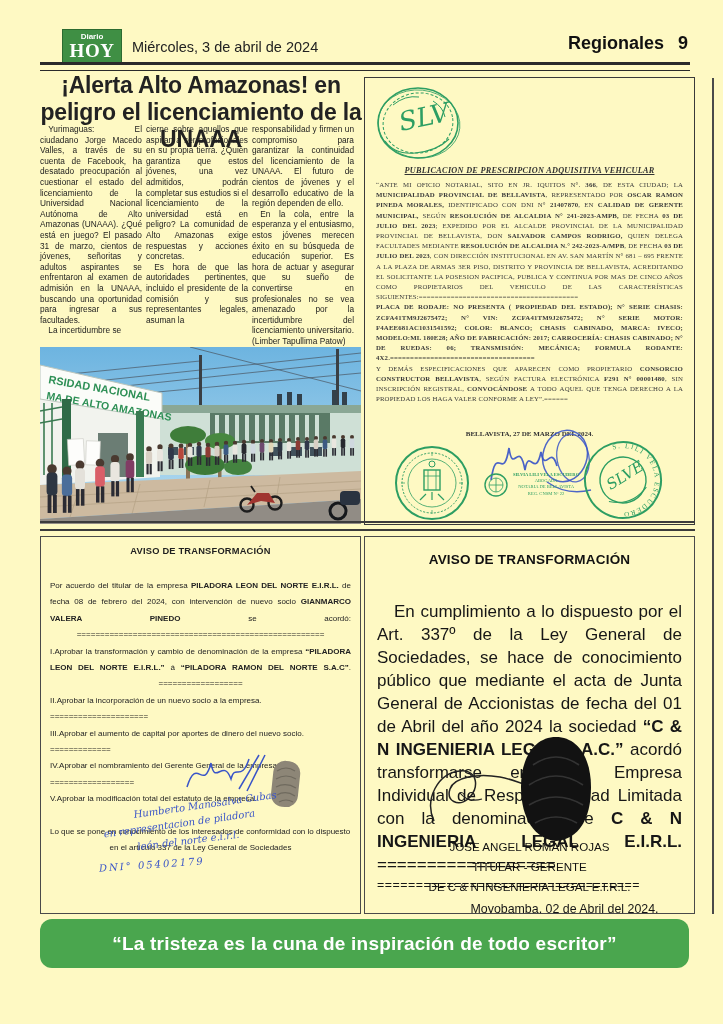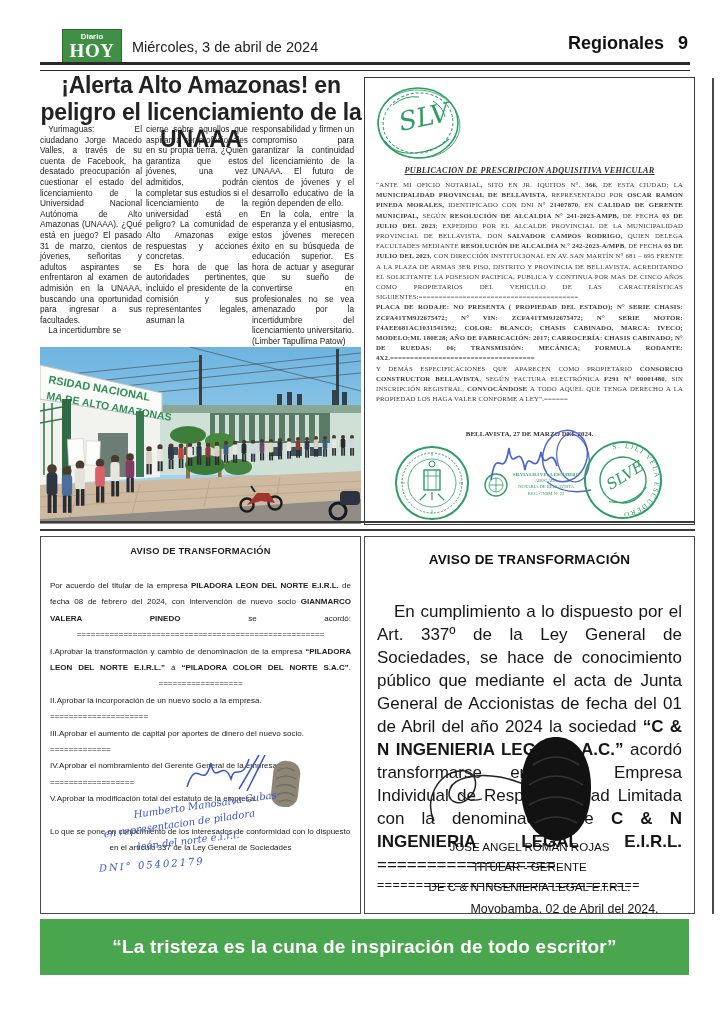--- a/index.html
+++ b/index.html
@@ -1,16 +1,16 @@
 <!DOCTYPE html>
 <html><head>
 <meta charset="utf-8">
 <style>
   html,body{margin:0;padding:0;background:#dddddd;}
-  #page{position:relative;width:723px;height:1024px;background:#ffffff;overflow:hidden;
+  #page{position:relative;width:723px;height:1024px;background:#fef9c3;overflow:hidden;
         font-family:"Liberation Sans",sans-serif;color:#1f1f1f;}
   
   .logo{position:absolute;left:62px;top:29px;width:58px;height:33px;background:#3f8f44;
         display:flex;flex-direction:column;align-items:center;justify-content:center;border:1px solid #2c6b30;}
   .logo .lt{font-size:8px;font-weight:bold;color:#fff;line-height:1;}
   .logo .lm{font-size:19px;font-weight:bold;color:#fff;line-height:1;letter-spacing:.5px;font-family:"Liberation Serif",serif;}
   .hdate{position:absolute;left:132px;top:39px;font-size:14.5px;color:#222;}
   .hsec{position:absolute;right:35px;top:33px;font-size:18px;font-weight:bold;color:#111;}
   .hsec .num{margin-left:14px;}
   .rule-top{position:absolute;left:40px;right:33px;top:62px;height:5px;border-top:3px solid #2a2a2a;border-bottom:1px solid #2a2a2a;}
@@ -47,22 +47,22 @@
   .hand{position:absolute;left:0;top:0;width:100%;height:100%;pointer-events:none;}
   .hw{position:absolute;font-family:"DejaVu Serif",serif;font-style:italic;color:#3a55c8;font-size:10px;white-space:nowrap;}
   
   .raviso{position:absolute;left:364px;top:536px;width:329px;height:376px;border:1.5px solid #4a4a4a;overflow:hidden;}
   .ra-title{margin-top:15px;text-align:center;font-weight:bold;font-size:13.5px;letter-spacing:.2px;color:#111;}
   .ra-body{margin:33px 12px 0;font-size:17px;line-height:23px;text-align:justify;color:#161616;}
   .ra-filler{margin:0 12px;font-size:12.4px;line-height:18.2px;color:#161616;letter-spacing:.5px;overflow:hidden;white-space:nowrap;}
   .ra-date{margin:8px 12px 0;text-align:center;padding-left:70px;font-size:12.4px;color:#161616;}
   .ra-names{position:absolute;left:0;right:0;top:300px;text-align:center;font-size:11.6px;line-height:20px;color:#111;}
   
-  .footer{position:absolute;left:40px;top:919px;width:649px;height:56px;background:#4aa64e;
-          display:flex;align-items:center;justify-content:center;color:#fff;font-weight:bold;font-size:19px;letter-spacing:.2px;}
+  .footer{position:absolute;left:40px;top:919px;width:649px;height:49px;background:#4aa64e;
+          display:flex;align-items:center;justify-content:center;color:#fff;font-weight:bold;font-size:19px;letter-spacing:.2px;border-radius:12px;}
 </style>
 </head>
 <body>
 
 <div id="page">
 
   <div class="logo">
     <div class="lt">Diario</div>
     <div class="lm">HOY</div>
   </div>
@@ -283,21 +283,21 @@
       </text>
       <text x="27" y="48" font-size="15" font-style="italic" font-family="DejaVu Serif, serif" fill="#2d9e63" transform="rotate(-14 27 48)">SLVE</text>
       <path d="M22,58 q20,12 40,-2" fill="none" stroke="#2d9e63" stroke-width="1"></path>
     </svg>
   </div>
 
   <div class="laviso">
     <div class="la-title">AVISO DE TRANSFORMACIÓN</div>
     <div class="la-body">
       <p class="la-p"><span>Por acuerdo del titular de la empresa </span><b>PILADORA LEON DEL NORTE E.I.R.L.</b><span> de fecha 08 de febrero del 2024, con intervención de nuevo socio </span><b>GIANMARCO VALERA PINEDO</b><span> se acordó: =====================================================</span></p>
-      <p class="la-p"><span>I.Aprobar la transformación y cambio de denominación de la empresa </span><b>“PILADORA LEON DEL NORTE E.I.R.L.”</b><span> á </span><b>“PILADORA COLOR DEL NORTE S.A.C”</b><span>. ==================</span></p>
+      <p class="la-p"><span>I.Aprobar la transformación y cambio de denominación de la empresa </span><b>“PILADORA LEON DEL NORTE E.I.R.L.”</b><span> á </span><b>“PILADORA RAMON DEL NORTE S.A.C”</b><span>. ==================</span></p>
       <p class="la-item">II.Aprobar la incorporación de un nuevo socio a la empresa. =====================</p>
       <p class="la-item">III.Aprobar el aumento de capital por aportes de dinero del nuevo socio. =============</p>
       <p class="la-item">IV.Aprobar el nombramiento del Gerente General de la empresa. ==================</p>
       <p class="la-item">V.Aprobar la modificación total del estatuto de la empresa.</p>
       <p class="la-p la-close">Lo que se pone en conocimiento de los interesados de conformidad con lo dispuesto en el artículo 337 de la Ley General de Sociedades</p>
     </div>
     <div class="hand">
       <svg style="position:absolute;left:140px;top:212px" width="90" height="48" viewBox="0 0 90 48">
         <path d="M6,38 C16,6 22,44 30,14 C34,38 42,8 50,30 C54,14 60,34 68,10 M58,40 l20,-34 M66,42 l18,-36" fill="none" stroke="#3a55c8" stroke-width="1.5"></path>
       </svg>

